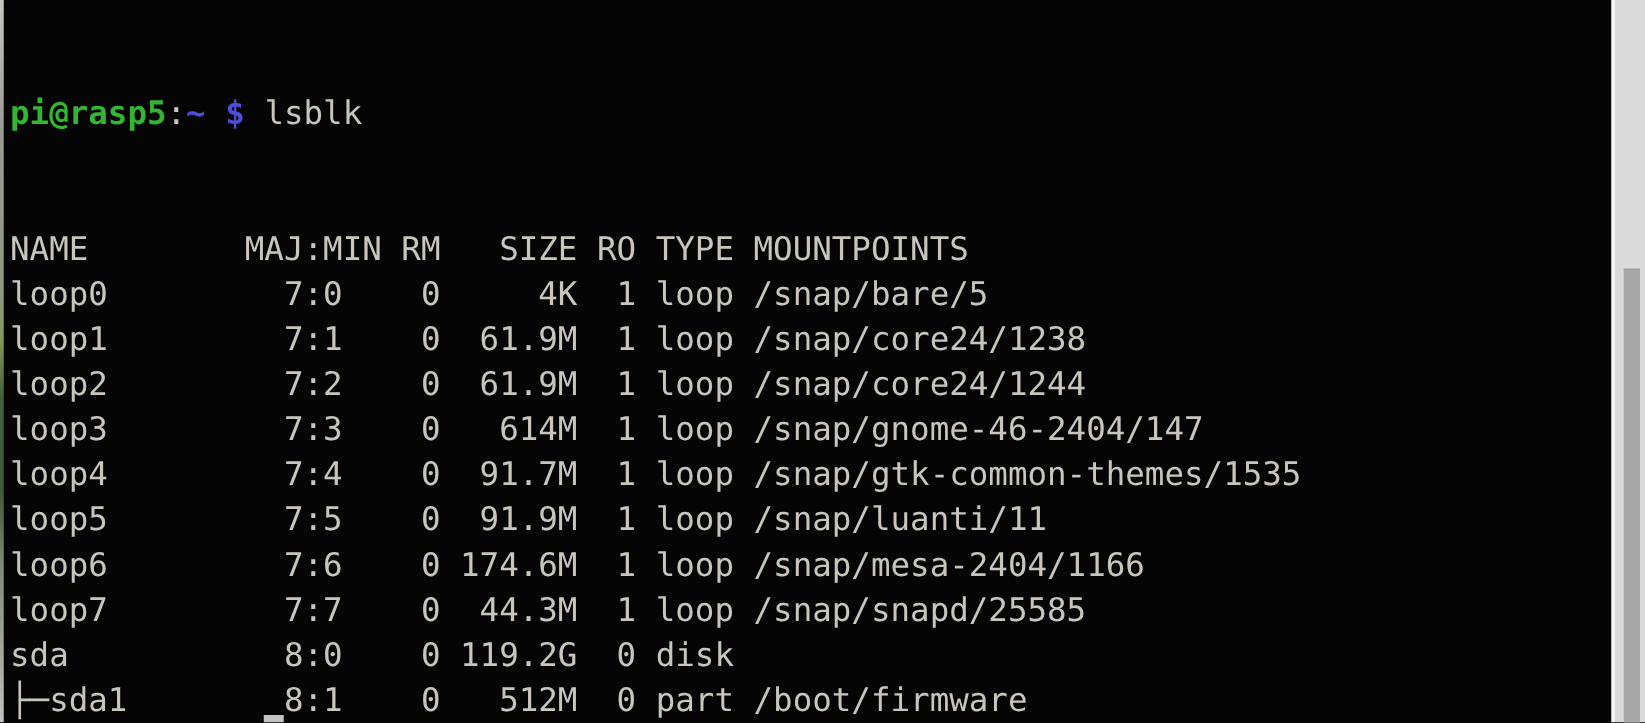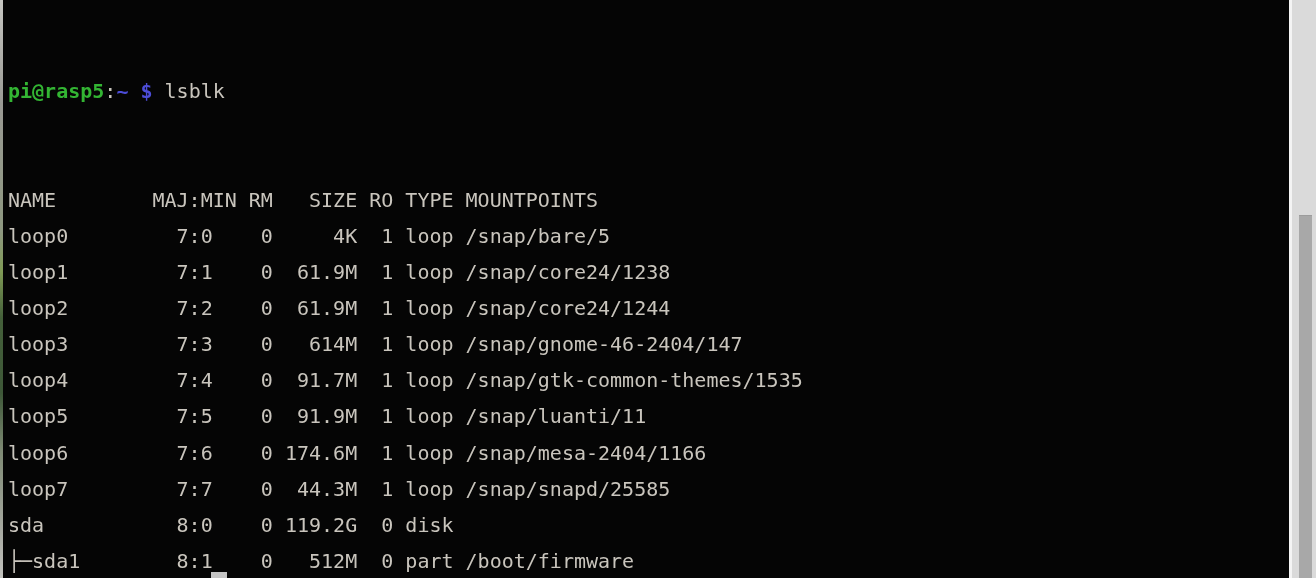--- a/index.html
+++ b/index.html
@@ -8,21 +8,21 @@
     width: 1316px;
     height: 578px;
     overflow: hidden;
     background: var(--background, #050505);
   }
   .screen {
     position: relative;
     width: 1316px;
     height: 578px;
     font-family: "DejaVu Sans Mono", monospace;
-    font-size: 20px;
+    font-size: 26px;
     line-height: 36.125px;
     color: var(--foreground, #c9c5bd);
   }
   .wallpaper-strip {
     position: absolute;
     left: 0; top: 0;
     width: 3px; height: 578px;
     background: linear-gradient(180deg,
       #c6c6c2 0%, #9a9a94 18%, #8e9880 40%,
       #7f9a55 47%, #44603a 55%, #3e5838 68%,

